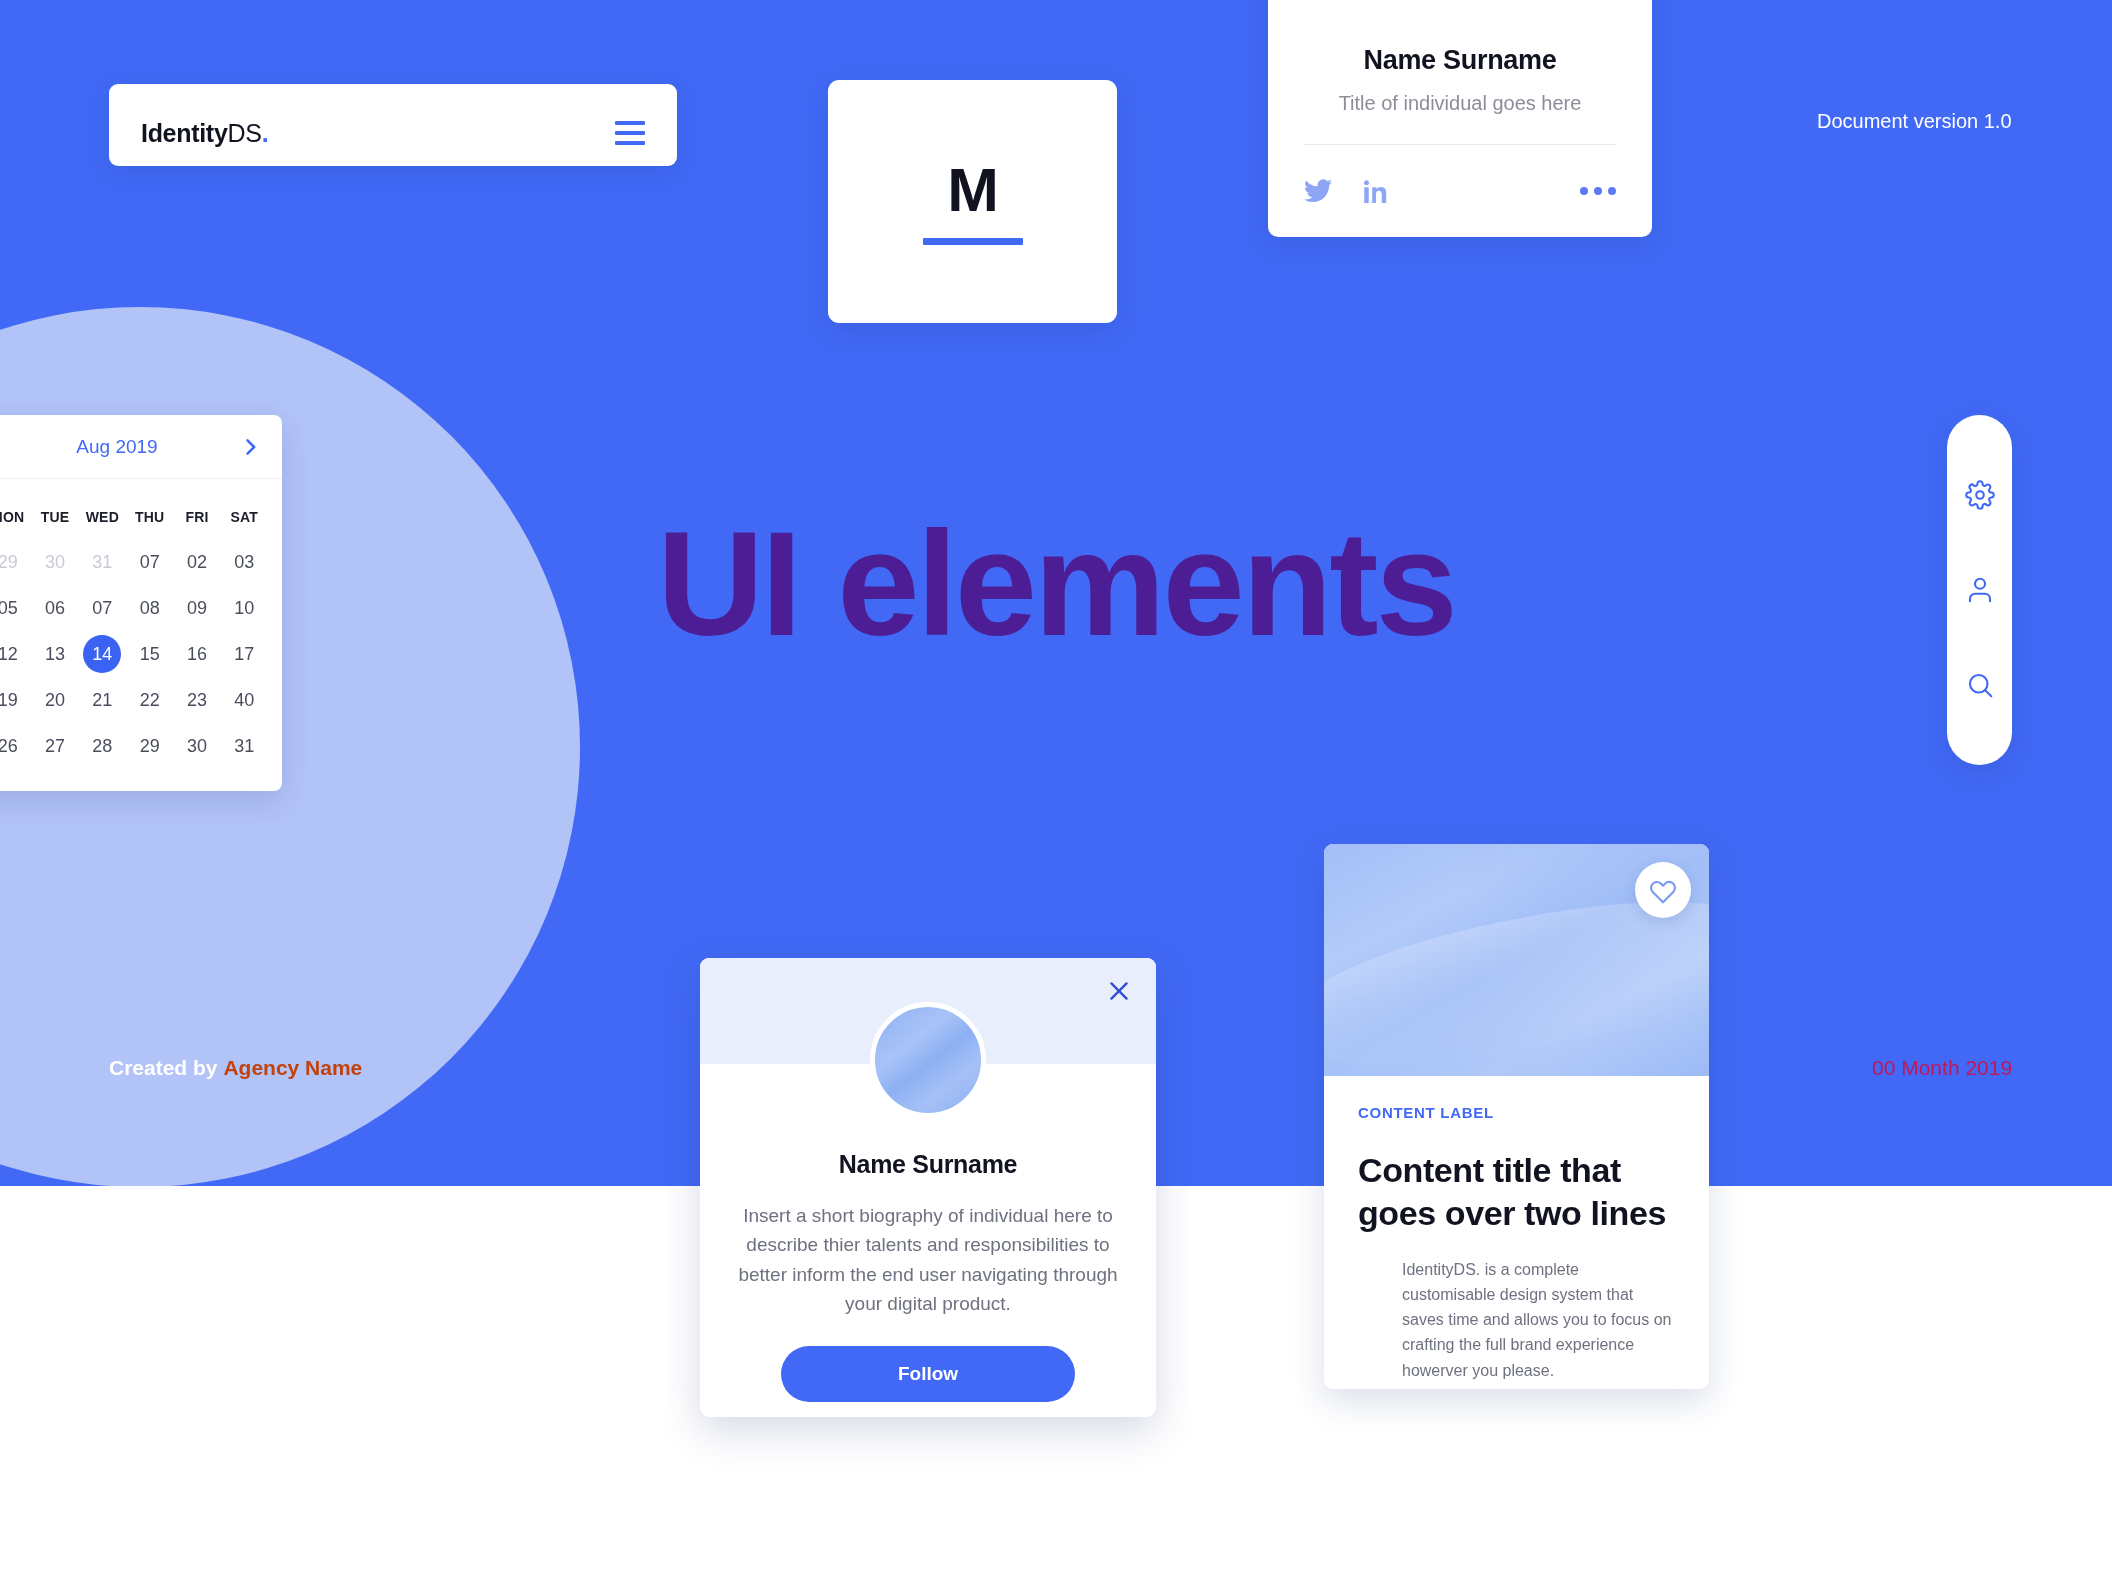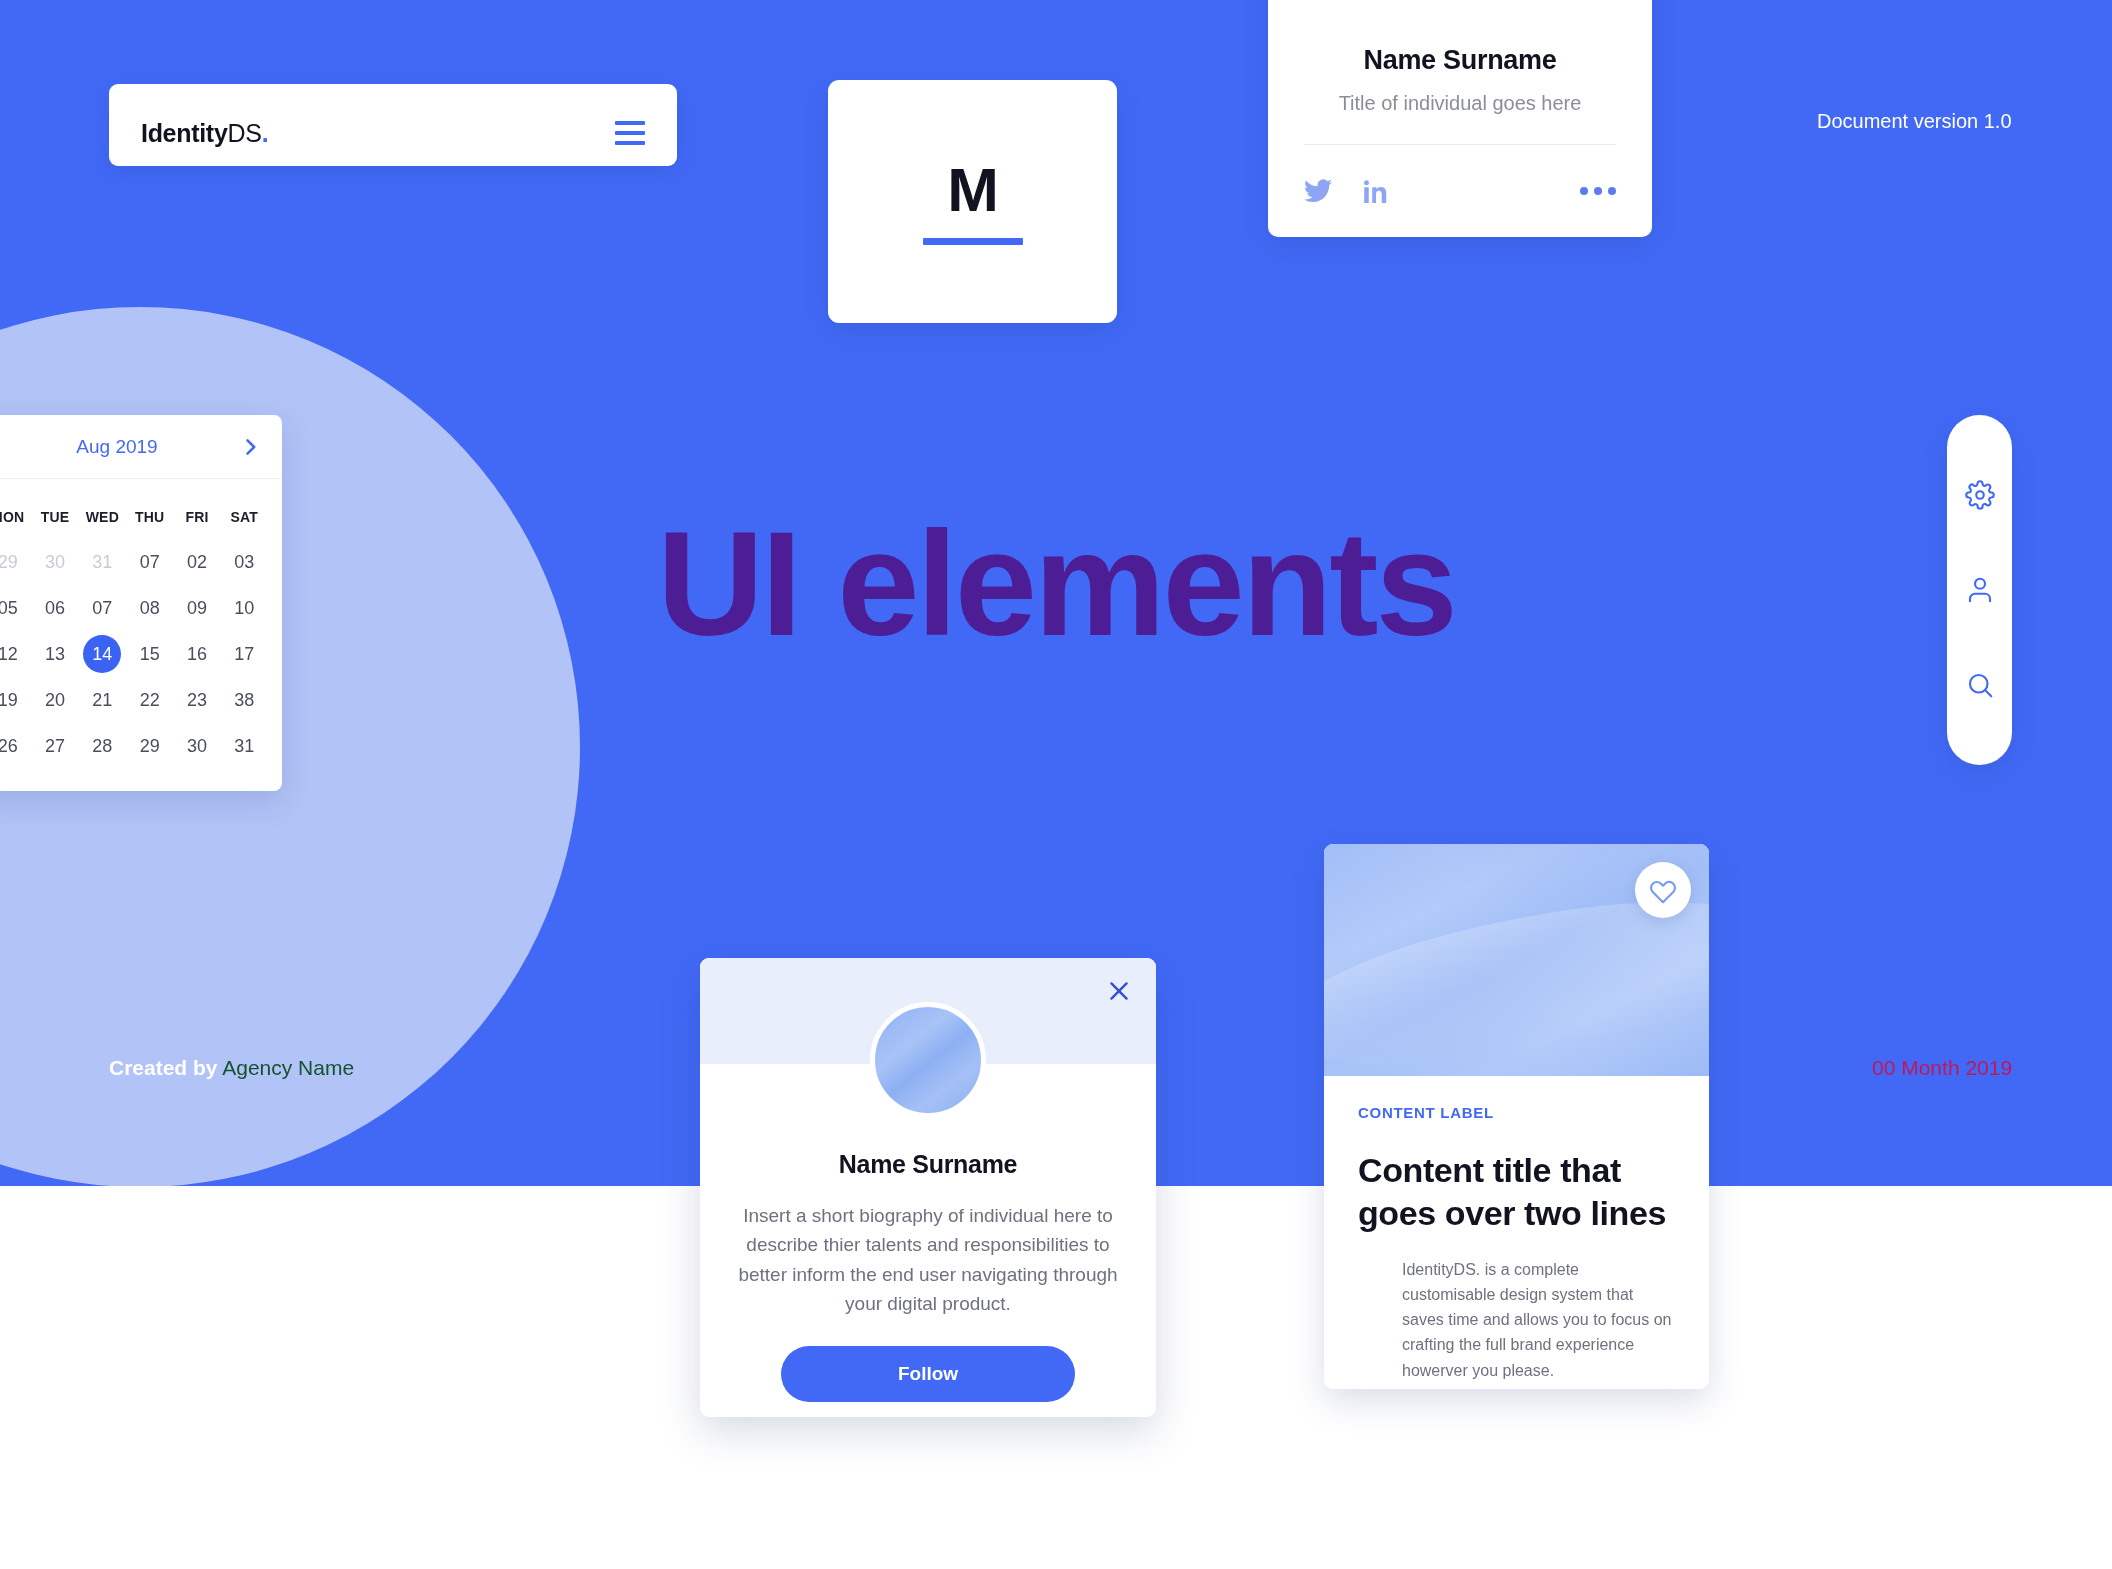--- a/index.html
+++ b/index.html
@@ -78,21 +78,21 @@
   
   #doc-version {
     position: absolute; left: 1817px; top: 110px;
     font-size: 20px; color: #ffffff;
   }
   #created-by {
     position: absolute; left: 109px; top: 1056px;
     font-size: 21px; color: #ffffff;
   }
   #created-by .b { font-weight: 700; }
-  #created-by .n { font-weight: 400; color: #14532d; }
+  #created-by .n { font-weight: 700; color: #c2410c; }
   #doc-date {
     position: absolute; left: 1872px; top: 1056px;
     font-size: 21px; color: #be185d;
   }
 
   
   #hero-title {
     position: absolute; left: 0; top: 510px;
     width: 2112px; text-align: center;
     font-size: 148px; font-weight: 700; color: #4c1d95;
@@ -297,21 +297,21 @@
             <div class="cal-day">15</div>
             <div class="cal-day">16</div>
             <div class="cal-day">17</div>
           </div>
           <div class="cal-row">
             <div class="cal-day">19</div>
             <div class="cal-day">20</div>
             <div class="cal-day">21</div>
             <div class="cal-day">22</div>
             <div class="cal-day">23</div>
-            <div class="cal-day">38</div>
+            <div class="cal-day">40</div>
           </div>
           <div class="cal-row">
             <div class="cal-day">26</div>
             <div class="cal-day">27</div>
             <div class="cal-day">28</div>
             <div class="cal-day">29</div>
             <div class="cal-day">30</div>
             <div class="cal-day">31</div>
           </div>
         </div>

